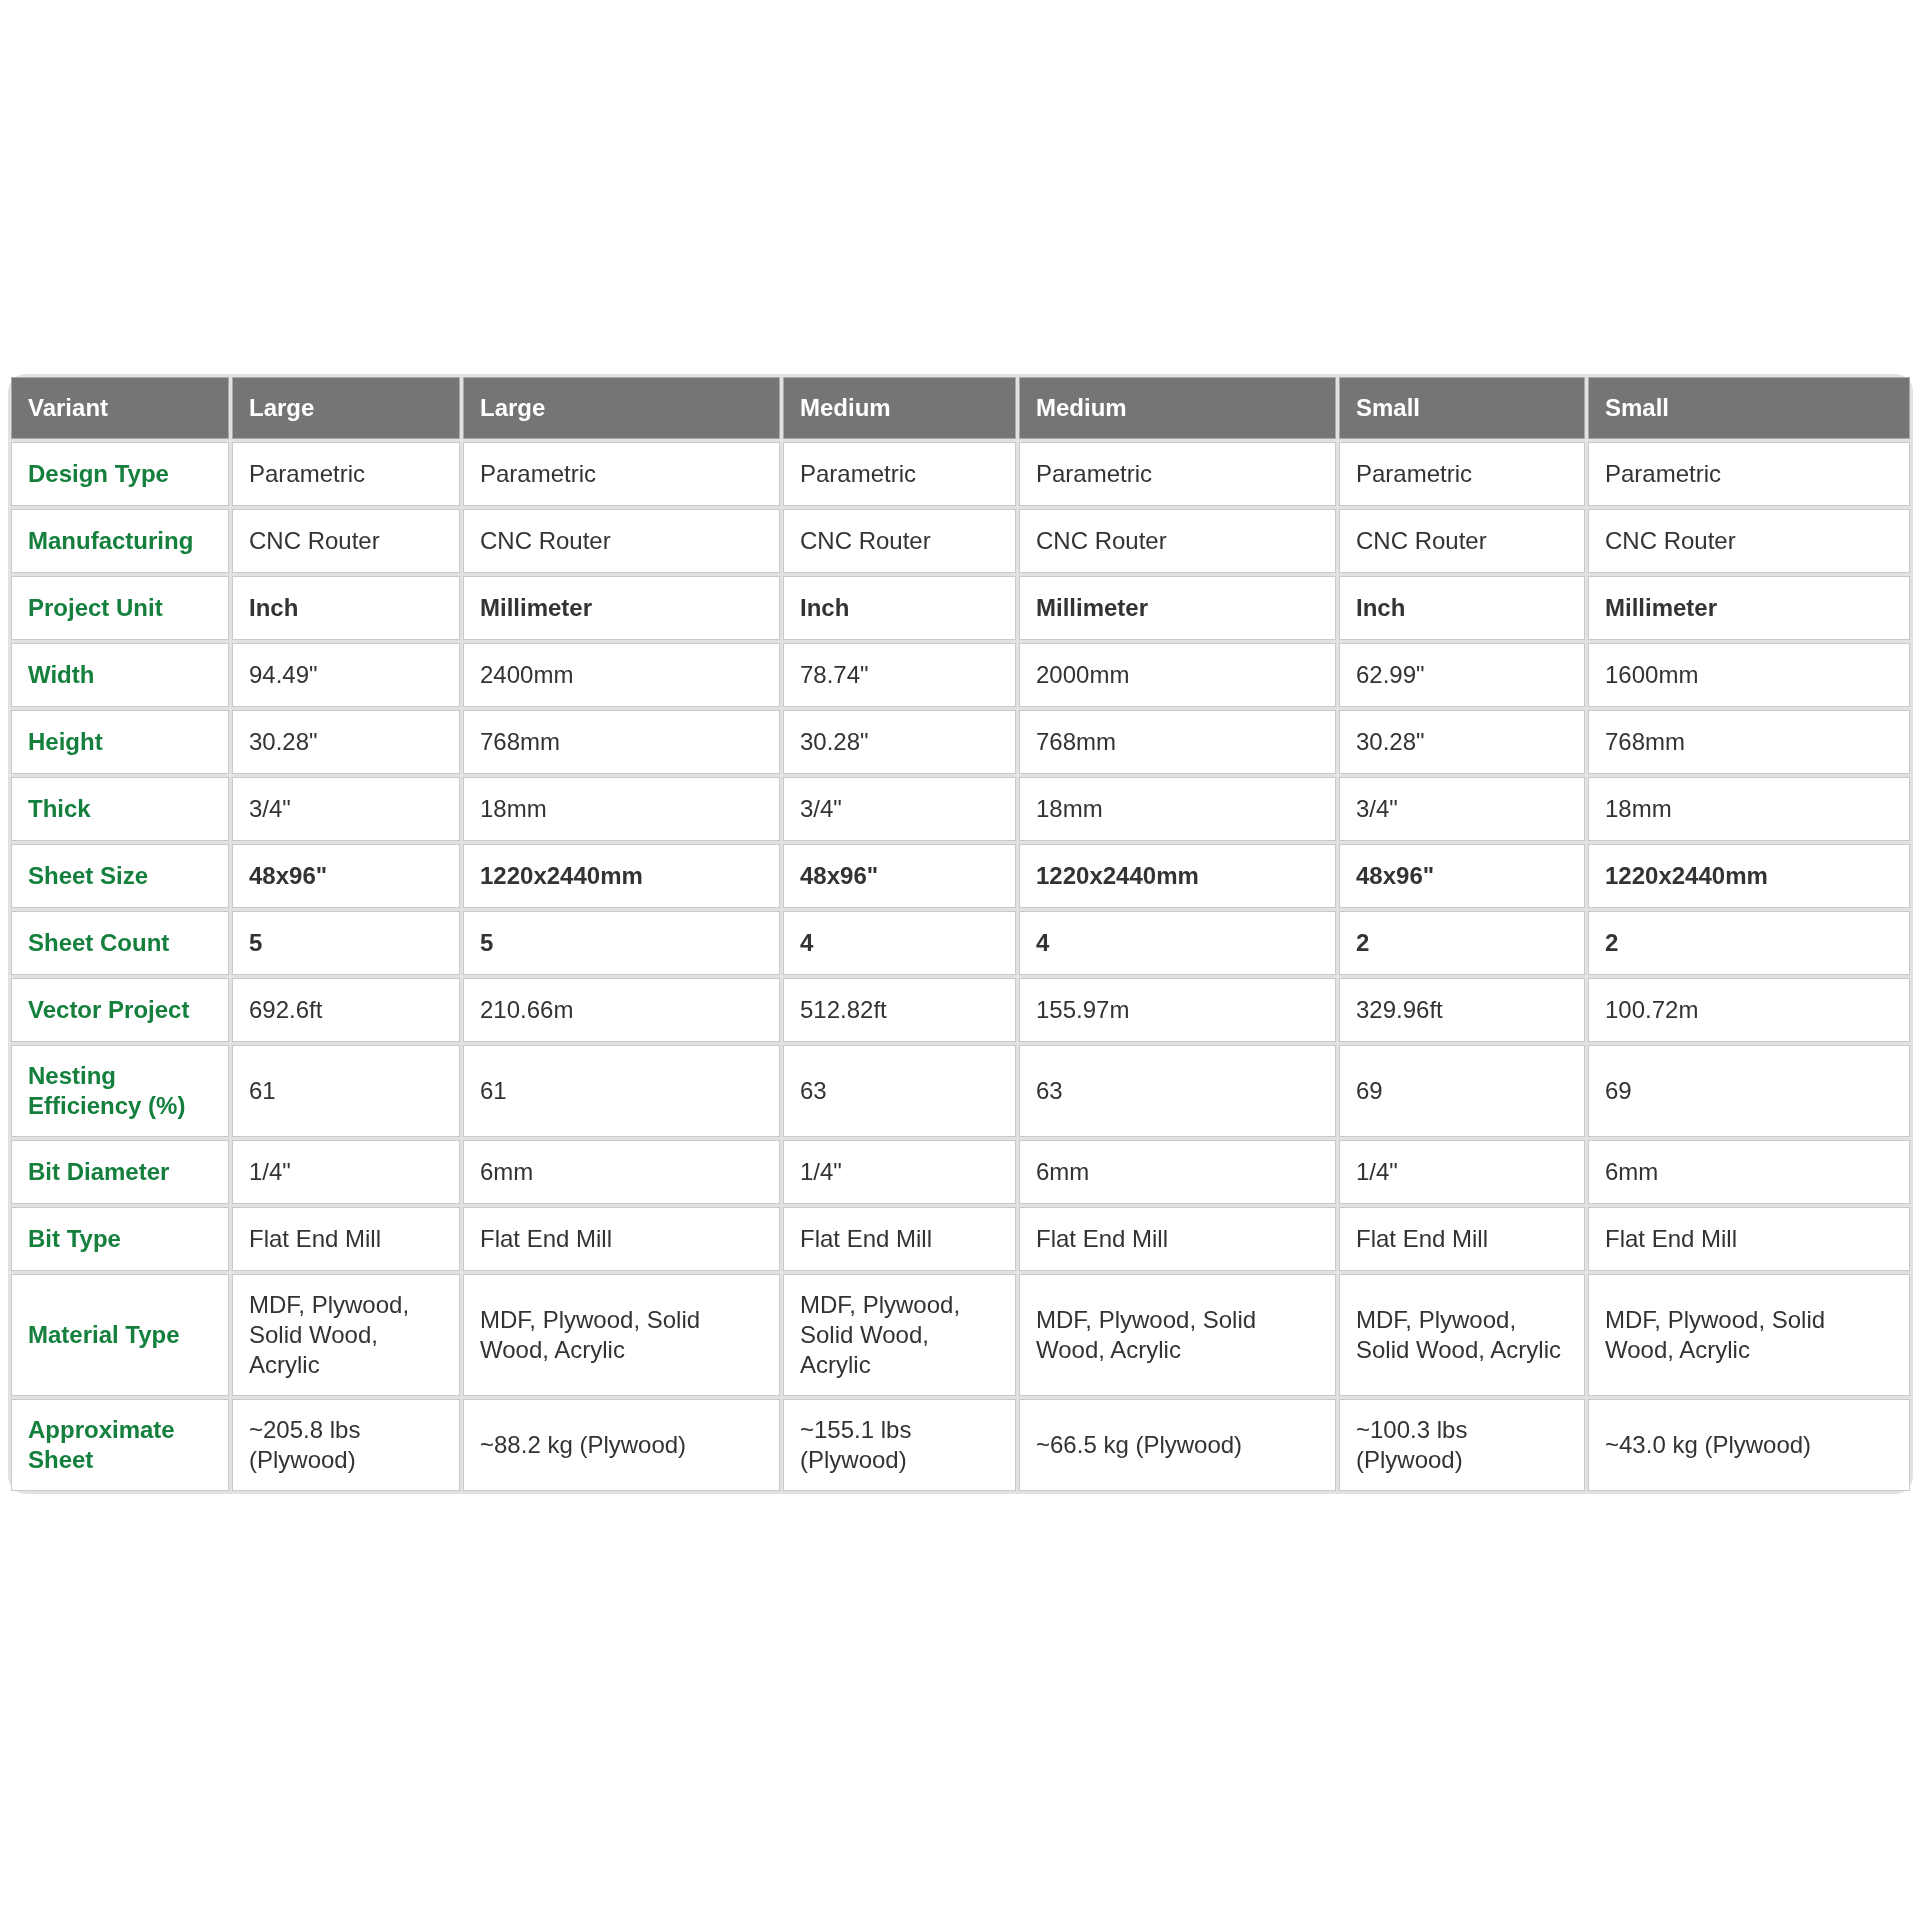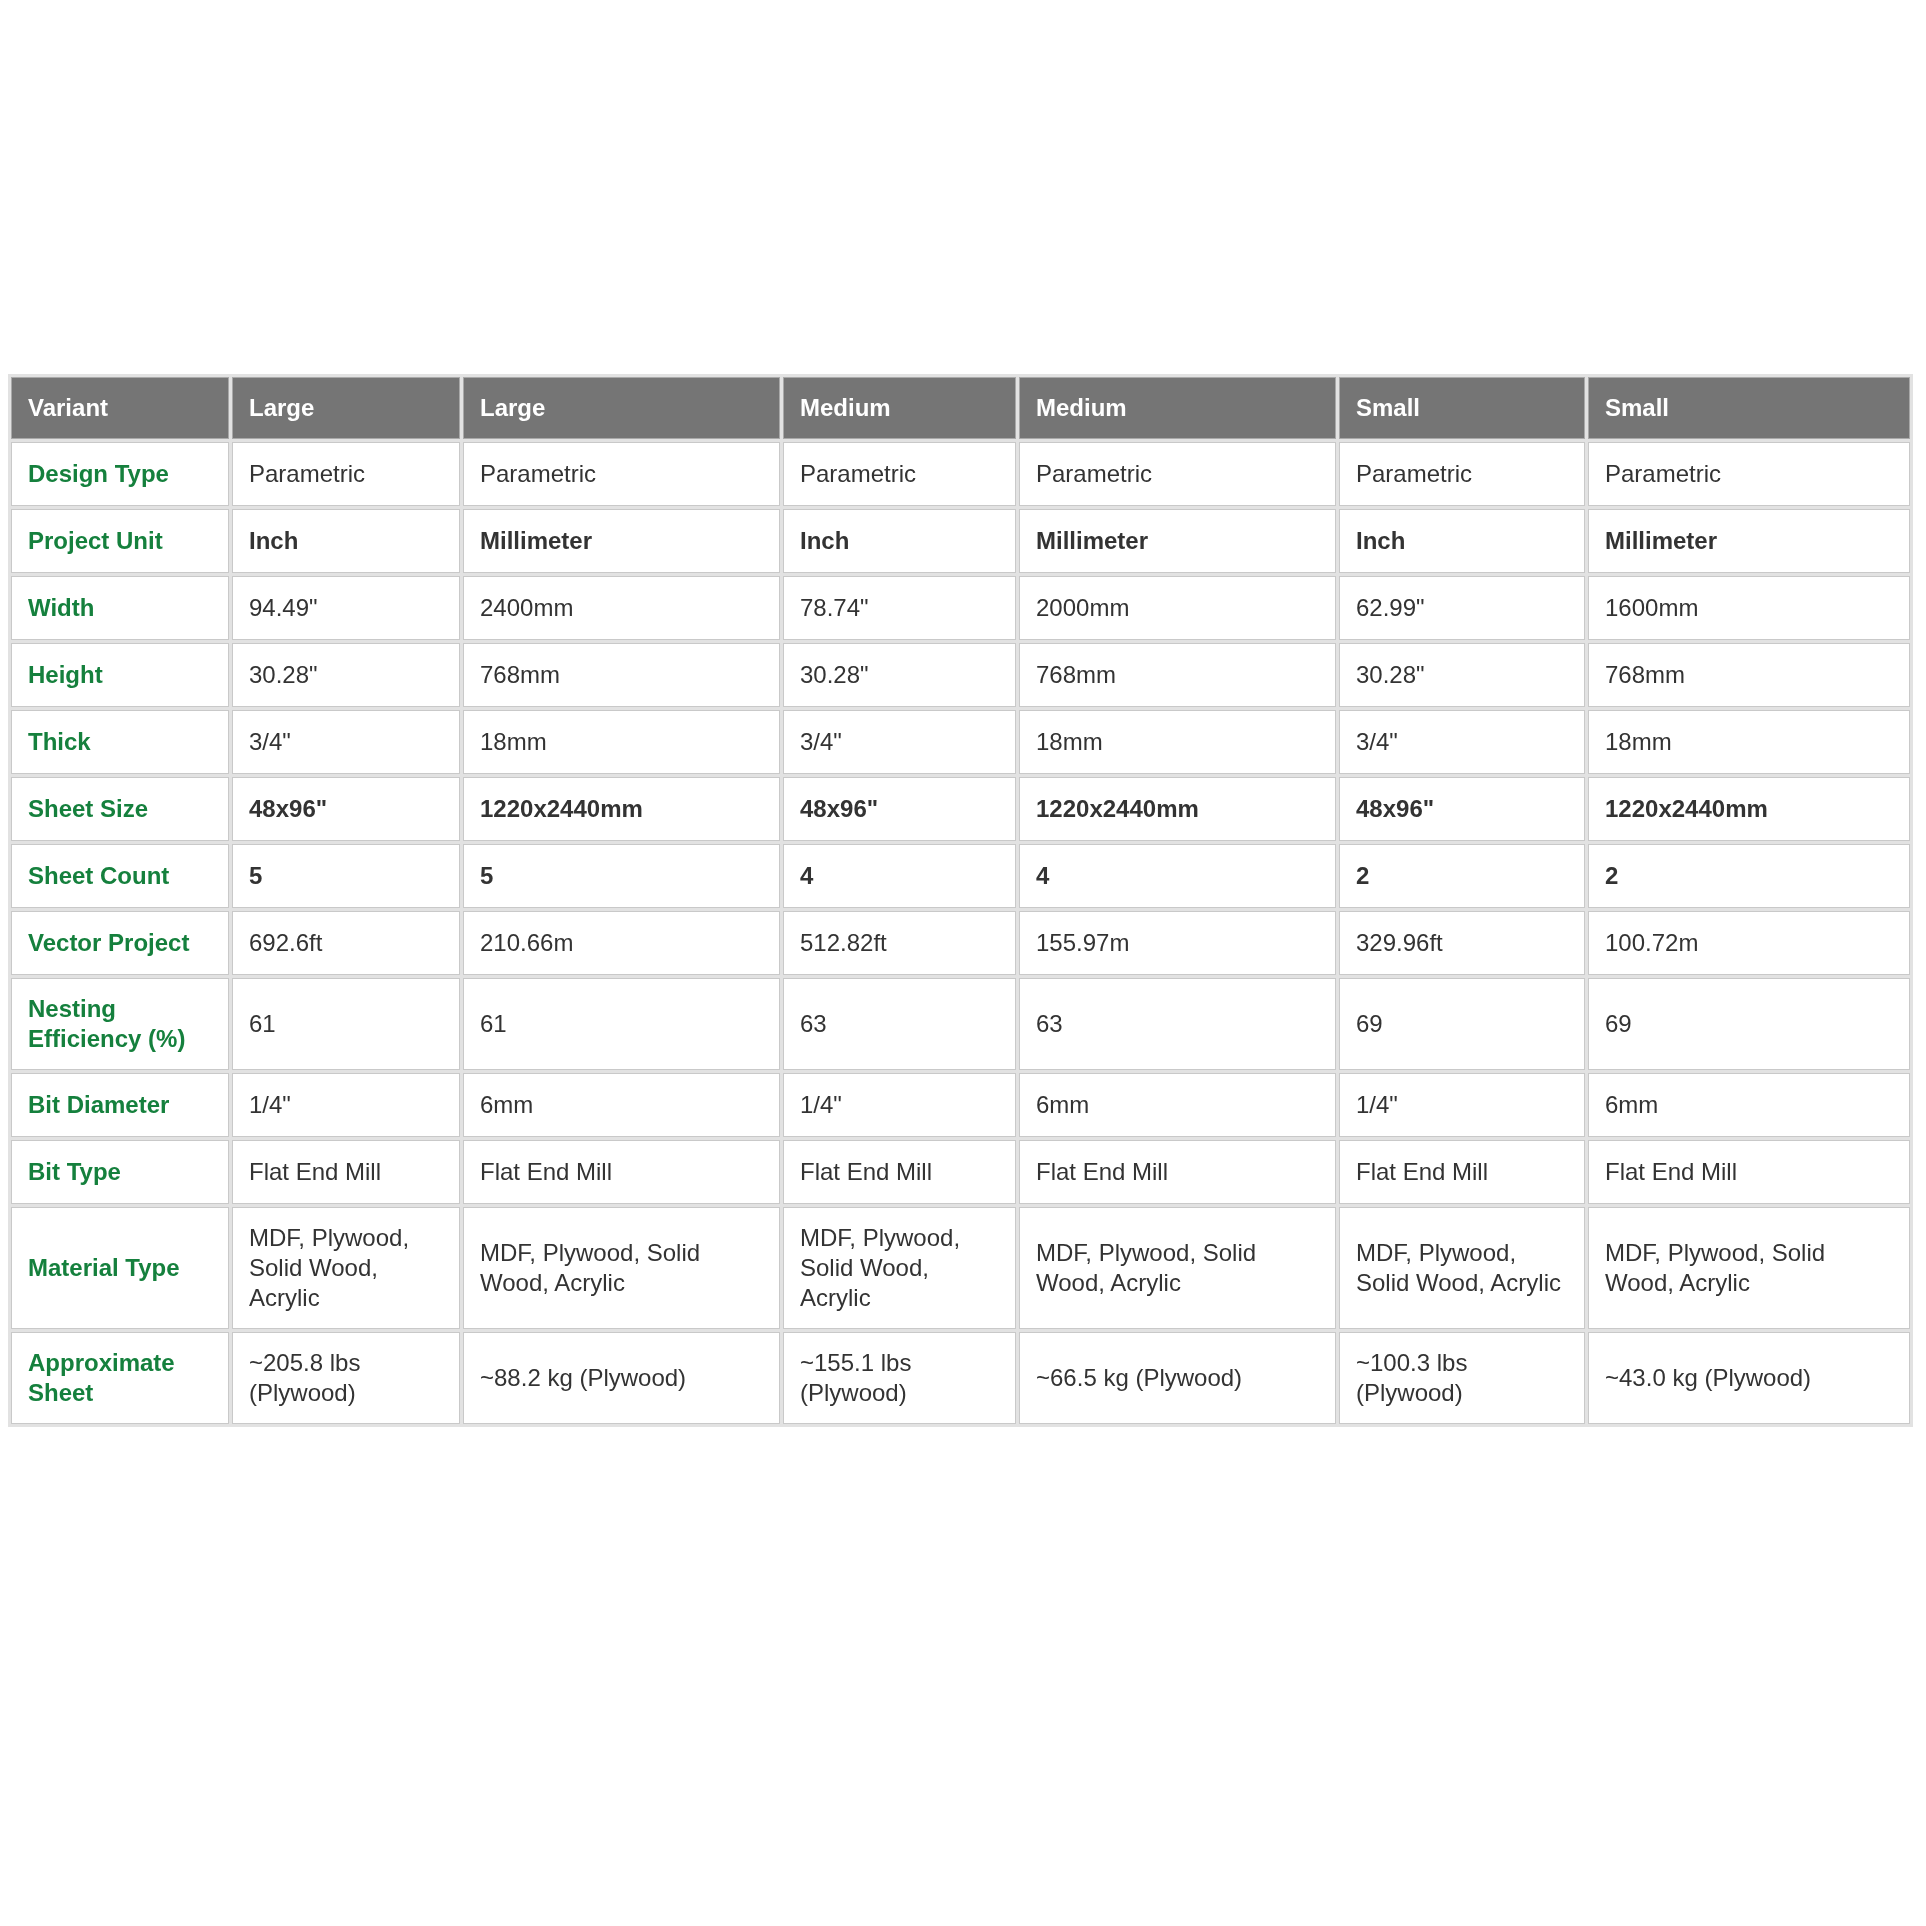--- a/index.html
+++ b/index.html
@@ -18,20 +18,21 @@
   }
   .table-wrap {
     padding-top: 374px;
     padding-left: 8px;
   }
   table.spec-table {
     border-collapse: separate;
     border-spacing: 3px;
     background: #e2e2e2;        
     table-layout: fixed;
+    border-radius: 18px;
   }
   table.spec-table th,
   table.spec-table td {
     font-size: 24px;
     line-height: 1.25;
     vertical-align: middle;
     text-align: left;
     padding: 15px 16px;
     word-wrap: break-word;
   }
@@ -90,20 +91,29 @@
       <tbody id="body-rows">
           <tr>
             <td class="row-label">Design Type</td>
             <td>Parametric</td>
             <td>Parametric</td>
             <td>Parametric</td>
             <td>Parametric</td>
             <td>Parametric</td>
             <td>Parametric</td>
           </tr>
+          <tr>
+            <td class="row-label">Manufacturing</td>
+            <td>CNC Router</td>
+            <td>CNC Router</td>
+            <td>CNC Router</td>
+            <td>CNC Router</td>
+            <td>CNC Router</td>
+            <td>CNC Router</td>
+          </tr>
           <tr class="bold-row">
             <td class="row-label">Project Unit</td>
             <td>Inch</td>
             <td>Millimeter</td>
             <td>Inch</td>
             <td>Millimeter</td>
             <td>Inch</td>
             <td>Millimeter</td>
           </tr>
           <tr>

